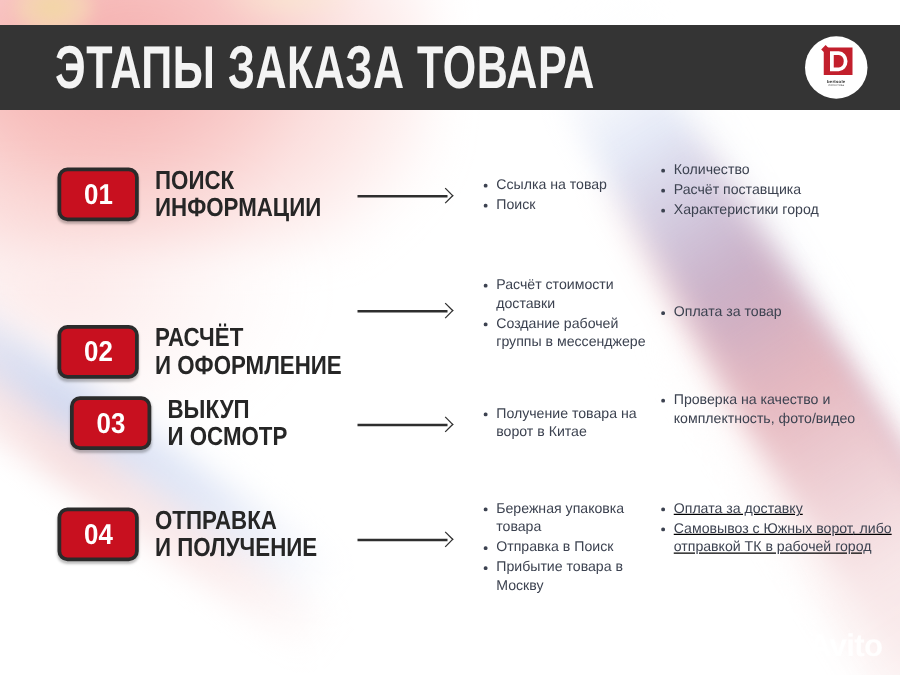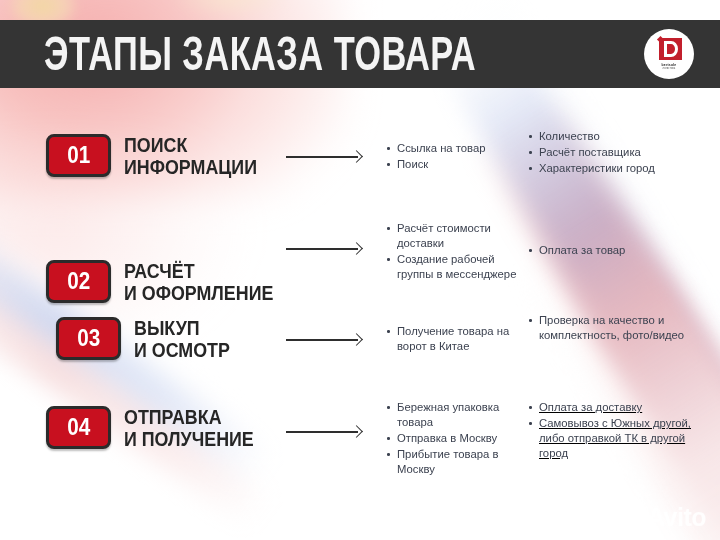--- a/index.html
+++ b/index.html
@@ -352,28 +352,28 @@
         <span class="l2">И ПОЛУЧЕНИЕ</span>
       </div>
     </div>
     <div class="arrow" style="top:20px;">
       <div class="shaft"></div>
       <div class="head"></div>
     </div>
     <div class="col a" style="top:-6px;">
       <ul>
         <li>Бережная упаковка товара</li>
-        <li>Отправка в Москву</li>
+        <li>Отправка в Поиск</li>
         <li>Прибытие товара в Москву</li>
       </ul>
     </div>
     <div class="col b" style="top:-6px;text-decoration:underline;">
       <ul>
         <li>Оплата за доставку</li>
-        <li>Самовывоз с Южных другой, либо отправкой ТК в другой город</li>
+        <li>Самовывоз с Южных ворот, либо отправкой ТК в рабочей город</li>
       </ul>
     </div>
   </div>
 
 </div>
 
 <div class="avito">
   <div class="avito-dots">
     <i class="d1"></i>
     <i class="d2"></i>

